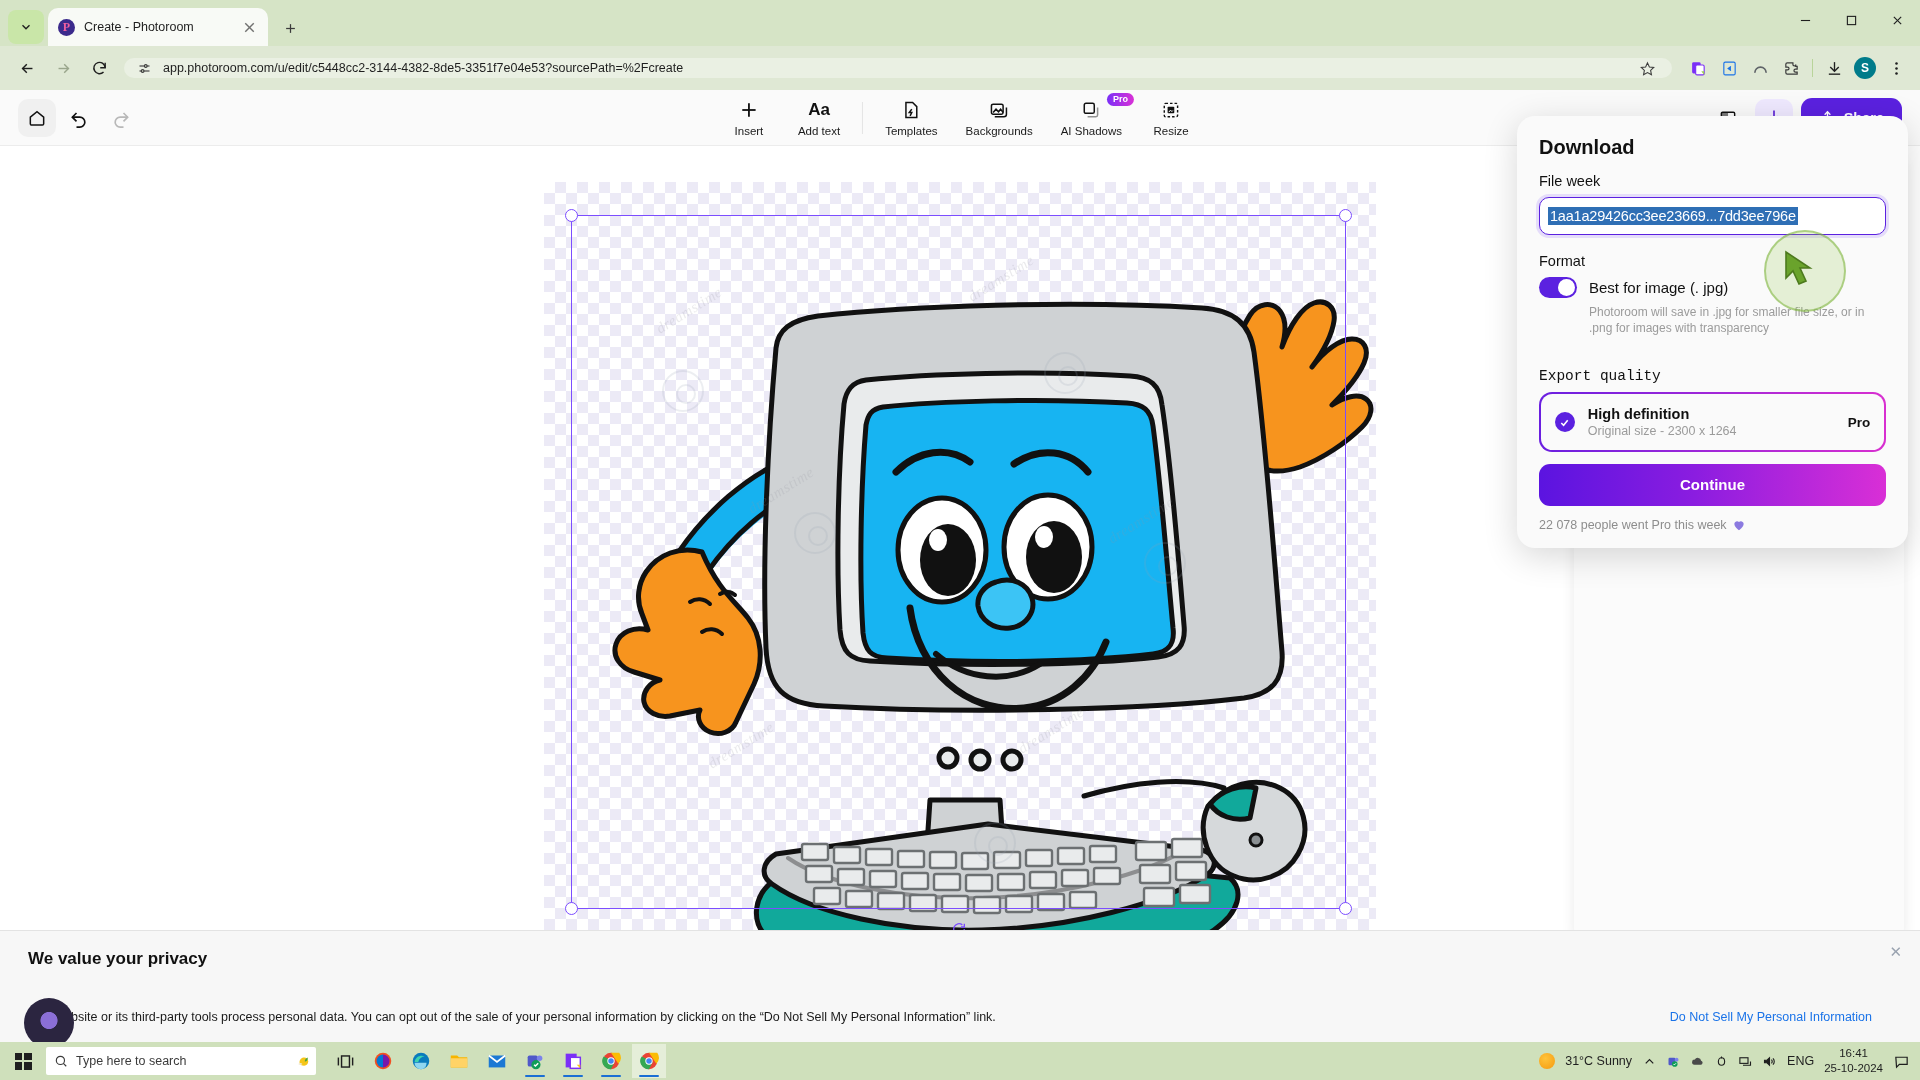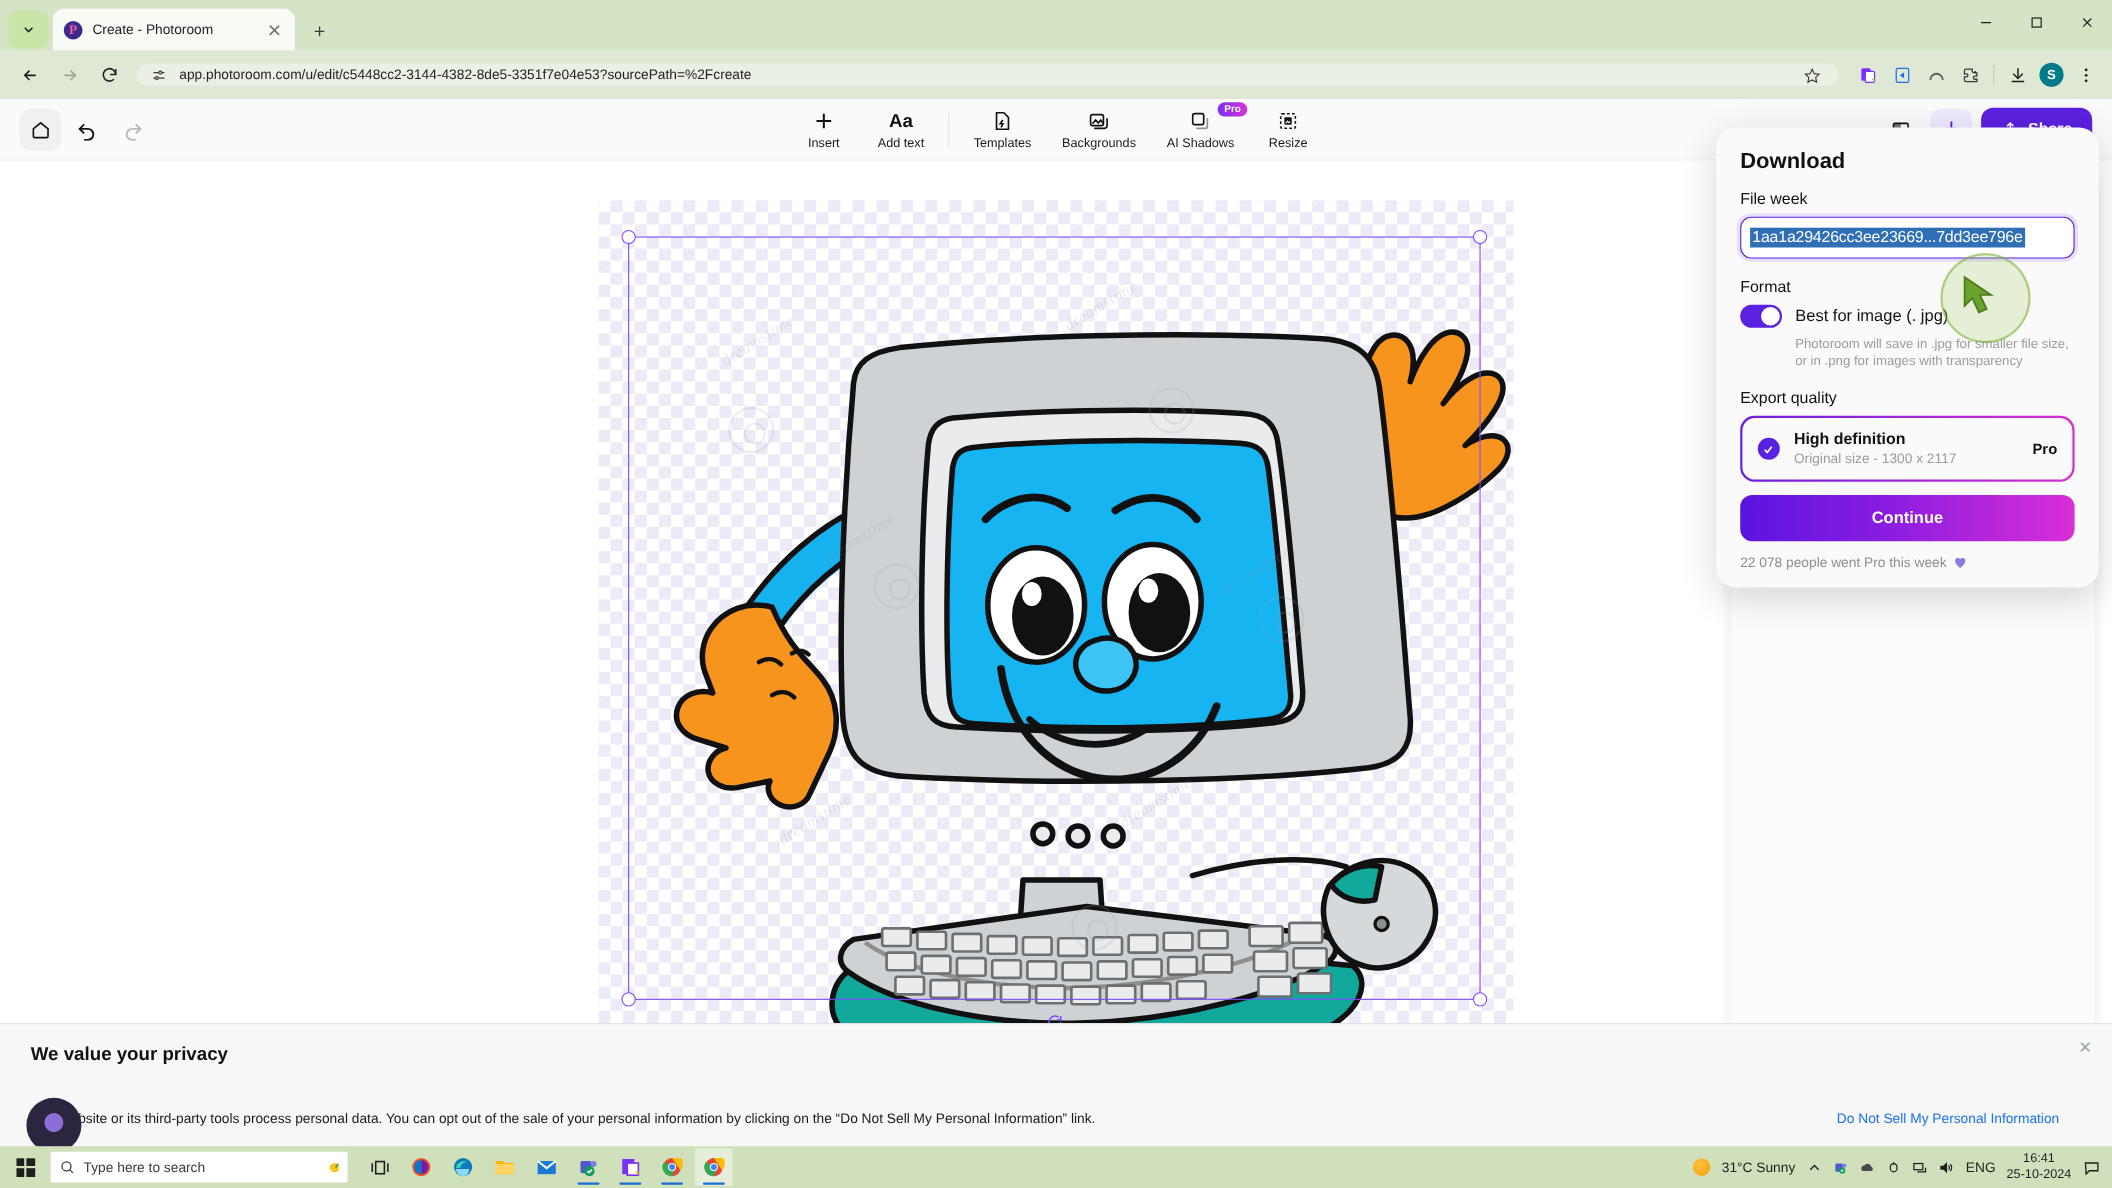--- a/index.html
+++ b/index.html
@@ -226,21 +226,21 @@
   .gt svg { width: 20px; height: 20px; }
   .gt .lbl { font-size: 12.5px; color: #1a1a1a; }
   .sp-bottom {
     margin-top: 14px; background: #f1f1f1; border-radius: 13px; height: 54px;
     display: flex; align-items: center; justify-content: center; gap: 6px;
   }
   .sp-bottom svg { width: 18px; height: 18px; }
 
   
   .dl-popup {
-    position: absolute; right: 12px; top: 26px; width: 348px;
+    position: absolute; right: 12px; top: 26px; width: 391px;
     background: #fafafa; border-radius: 18px;
     box-shadow: 0 8px 34px rgba(0,0,0,.16); padding: 20px 22px 16px;
     z-index: 50;
   }
   .dl-title { font-size: 20px; font-weight: 700; color: #111; margin-bottom: 14px; }
   .sec-label { font-size: 14.5px; color: #111; margin-bottom: 8px; font-weight: 400; }
   .fname-field {
     height: 38px; border: 1.8px solid #5b21e0; border-radius: 10px;
     background: #fff; display: flex; align-items: center; padding: 0 8px;
     box-shadow: 0 0 0 3px rgba(124,77,255,.16); position: relative;
@@ -807,33 +807,33 @@
       <div class="fname-text">1aa1a29426cc3ee23669...7dd3ee796e</div>
     </div>
 
     <div class="sec-label" style="margin-top:18px;">Format</div>
     <div class="format-row">
       <div class="toggle-on"></div>
       <div class="format-name">Best for image (. jpg)</div>
     </div>
     <div class="format-desc">Photoroom will save in .jpg for smaller file size, or in .png for images with transparency</div>
 
-    <div class="sec-label" style="margin-top:18px;">Export quality</div>
+    <div class="sec-label" style="margin-top:32px;font-family:Liberation Mono, monospace;">Export quality</div>
 
 
     <div class="qc-sel-wrap">
       <div class="qc-inner">
         <div class="radio-on">
           <svg viewBox="0 0 24 24" fill="none" stroke="#fff" stroke-width="3.4">
               <polyline points="5,13 10,18 19,7"></polyline>
             </svg>
         </div>
         <div class="qc-texts">
           <div class="qc-name">High definition</div>
-          <div class="qc-sub">Original size - 1300 x 2117</div>
+          <div class="qc-sub">Original size - 2300 x 1264</div>
         </div>
         <div class="qc-tag">Pro</div>
       </div>
     </div>
 
     <div class="continue-btn">
       <span>Continue</span>
     </div>
 
     <div class="pro-note">

